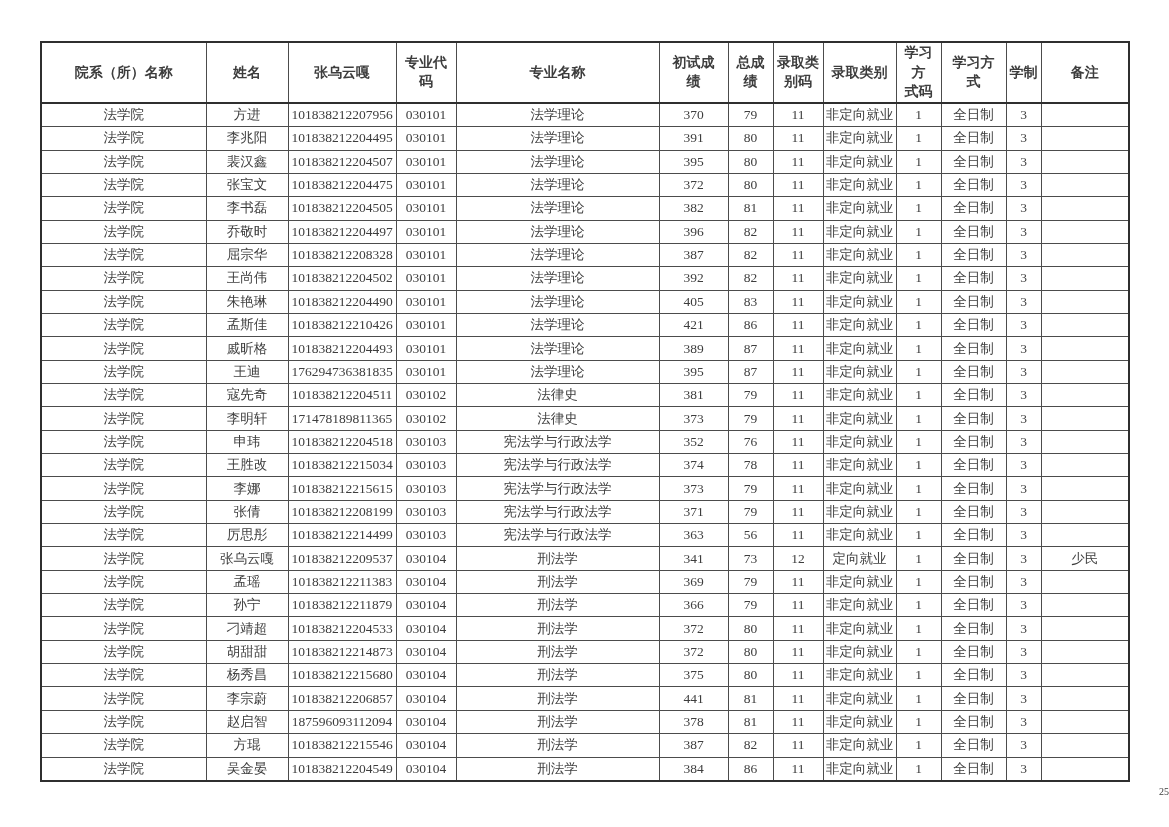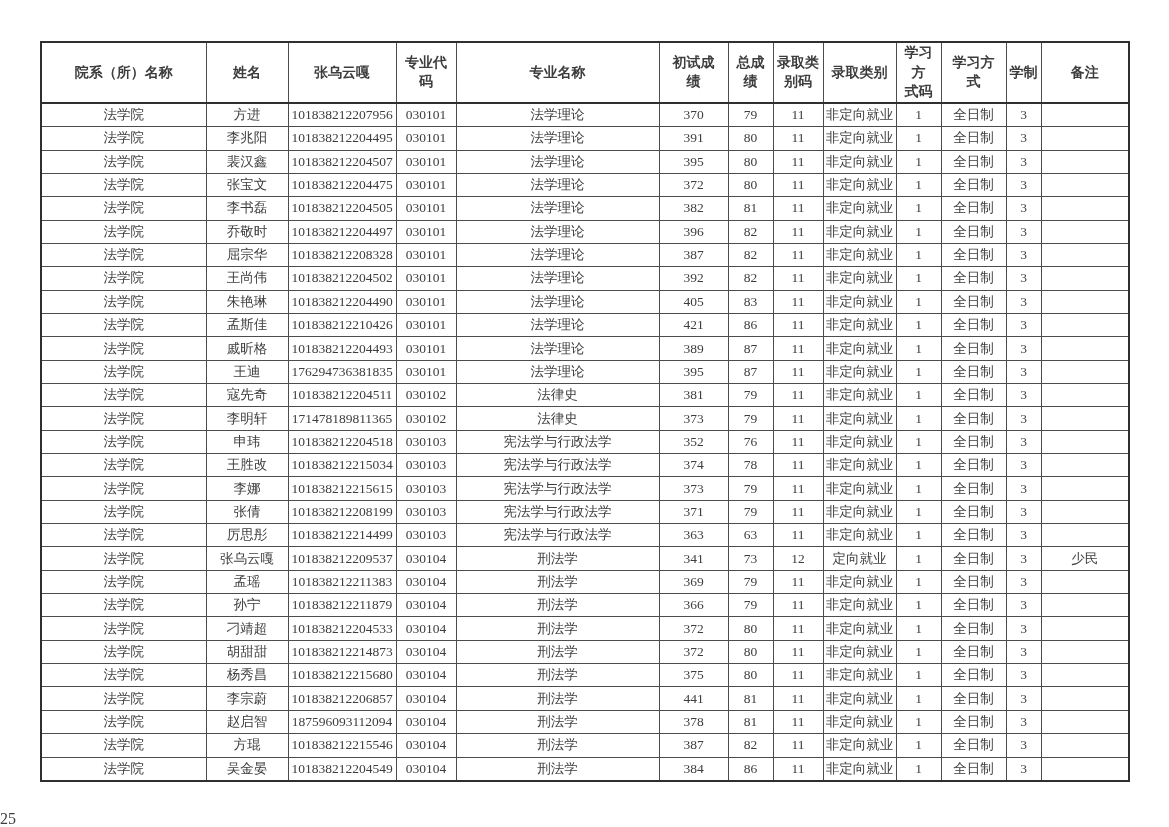--- a/index.html
+++ b/index.html
@@ -57,24 +57,23 @@
   col.c9  { width: 73px; }
   col.c10 { width: 45px; }
   col.c11 { width: 65px; }
   col.c12 { width: 35px; }
   col.c13 { width: 88px; }
   .page-number {
     position: absolute;
     left: 0;
     right: 0;
     top: 786px;
-    text-align: left;
-    font-size: 16px;
+    text-align: right;
+    font-size: 10px;
     color: #3d3d3d;
-    margin-top: 24px;
   }
 </style>
 </head>
 <body>
 
 <div class="sheet">
   <table class="admissions">
     <colgroup>
       <col class="c1">
         <col class="c2">
@@ -383,21 +382,21 @@
           <td>3</td>
           <td></td>
         </tr>
         <tr>
           <td>法学院</td>
           <td>厉思彤</td>
           <td>101838212214499</td>
           <td>030103</td>
           <td>宪法学与行政法学</td>
           <td>363</td>
-          <td>63</td>
+          <td>56</td>
           <td>11</td>
           <td>非定向就业</td>
           <td>1</td>
           <td>全日制</td>
           <td>3</td>
           <td></td>
         </tr>
         <tr>
           <td>法学院</td>
           <td>张乌云嘎</td>

